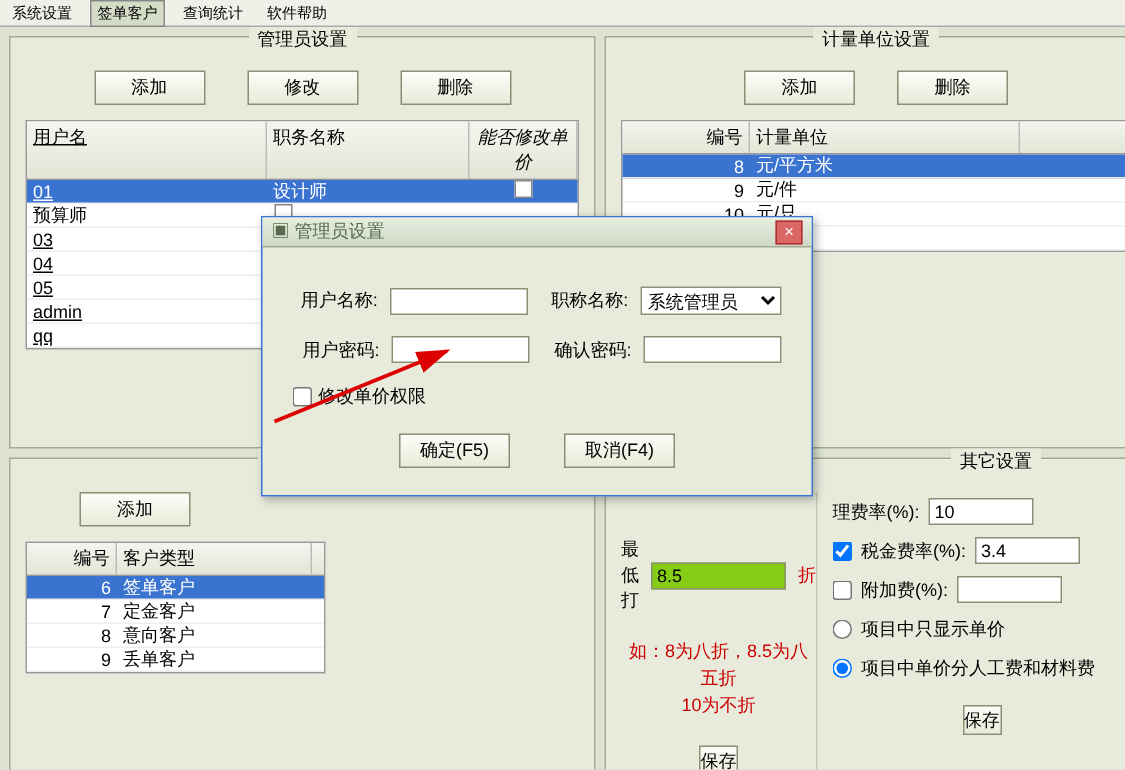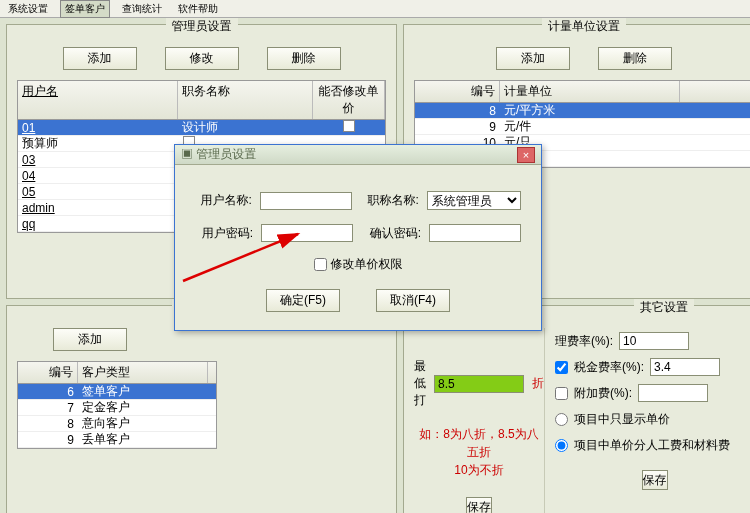--- a/index.html
+++ b/index.html
@@ -20,21 +20,21 @@
 .table { border: 1px solid #999; background: #fff; }
 .thead { display: flex; background: linear-gradient(#f5f5ef,#e3e5d6); border-bottom: 1px solid #999; }
 .th { padding: 2px 4px; border-right: 1px solid #bbb; font-size: 12px; }
 .tbody { }
 .tr { display: flex; border-bottom: 1px solid #eee; height: 16px; align-items: center; }
 .tr.sel { background: #3b73d1; color: #fff; }
 .td { padding: 1px 4px; font-size: 12px; }
 .chk { width: 12px; height: 12px; border: 1px solid #888; background: #fff; display: inline-block; margin: 0 auto; }
 
 
-.t1 .c1 { width: 160px; text-decoration: underline; } .t1 .c2 { width: 135px; } .t1 .c3 { width: 72px; text-align:center; }
+.t1 .c1 { width: 160px; text-decoration: underline; } .t1 .c2 { width: 135px; } .t1 .c3 { width: 72px; text-align:center;font-style:italic; }
 .t2 .c1 { width: 85px; text-align:right; } .t2 .c2 { width: 180px; }
 .t3 .c1 { width: 60px; text-align:right; } .t3 .c2 { width: 130px; }
 
 
 .form-row { display:flex; align-items:center; gap:6px; height:26px; }
 .form-row label { white-space:nowrap; }
 .form-row input.txt { border:1px solid #8a8f75; height:18px; width:70px; padding:0 3px; background:#fff; }
 .cb { width:13px; height:13px; }
 .rd { width:13px; height:13px; }
 
@@ -48,21 +48,21 @@
 
 .modal { position:absolute; left:174px; top:144px; width:368px; background:#e8ebdc; border:1px solid #3b73d1; box-shadow:2px 2px 6px rgba(0,0,0,.3); z-index:10; }
 .modal-title { background:linear-gradient(#e6efe0,#cfd9c6); height:20px; display:flex; align-items:center; padding:0 6px; color:#5a6a4d; border-bottom:1px solid #a3a98f; }
 .modal-title .x { margin-left:auto; width:18px; height:16px; background:#d66; color:#fff; text-align:center; line-height:15px; border:1px solid #a33; cursor:pointer; font-size:11px; }
 .modal-body { padding: 26px 20px 18px 20px; }
 .mrow { display:flex; align-items:center; gap:8px; margin-bottom:14px; }
 .mrow .lab { width:58px; text-align:right; }
 .mrow input.txt { border:1px solid #8a8f75; height:18px; width:92px; background:#fff; }
 .mrow select { border:1px solid #8a8f75; height:19px; width:96px; background:#fff; }
 .mrow .lab2 { width:54px; text-align:right; margin-left:6px; }
-.mchk { display:flex; justify-content:center; align-items:center; gap:4px; margin:6px 0 16px 0; }
+.mchk { display:flex; justify-content:flex-start; align-items:center; gap:4px; margin:6px 0 16px 0; }
 .mbtn-row { display:flex; justify-content:center; gap:36px; }
 
 
 .arrow-svg { position:absolute; left:178px; top:226px; z-index:11; pointer-events:none; }
 
 </style>
 </head>
 <body>
 
 <div class="menubar">

